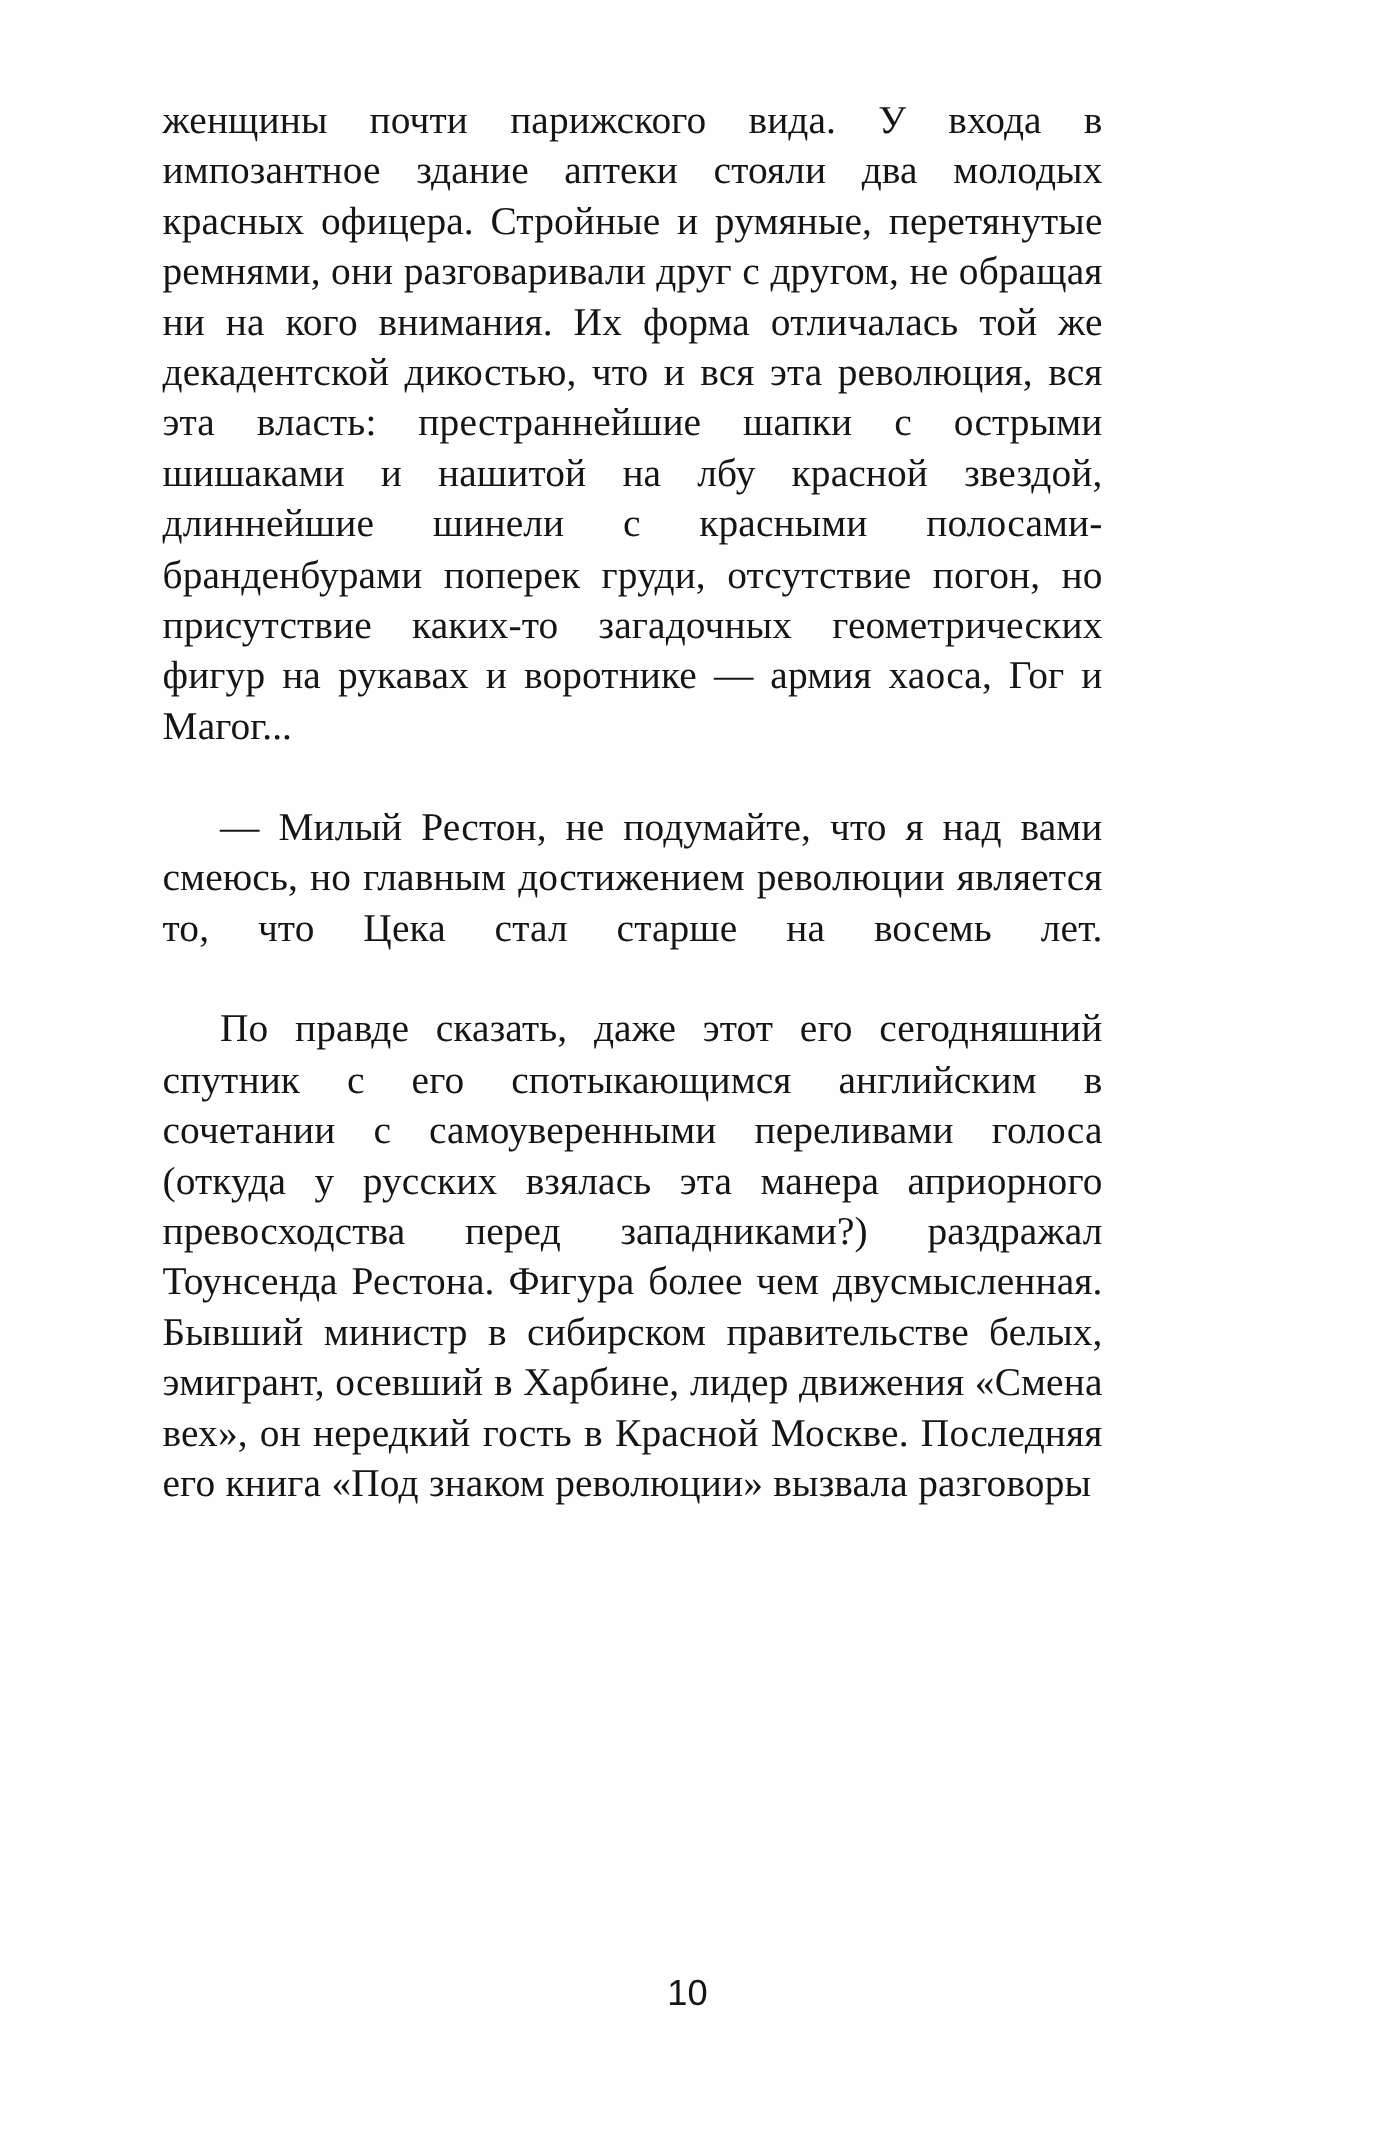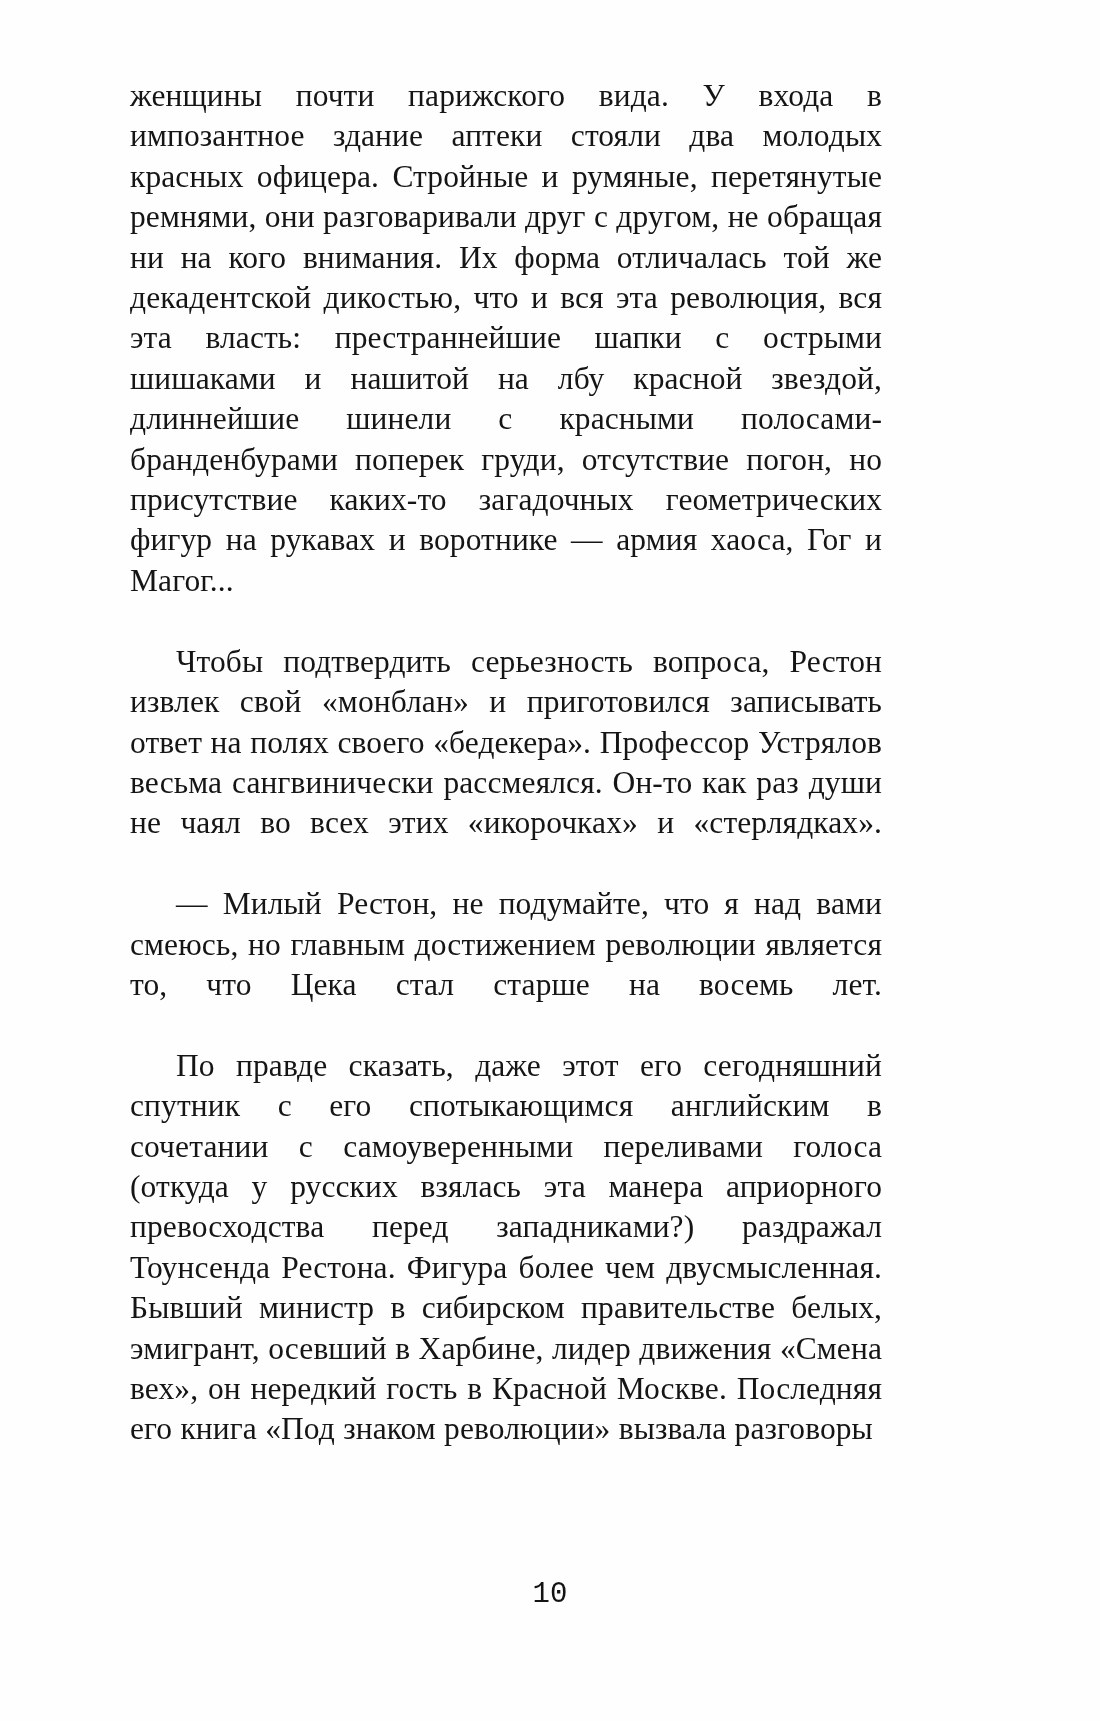--- a/index.html
+++ b/index.html
@@ -52,30 +52,29 @@
 
   .page-number {
     position: absolute;
     left: 0;
     right: 0;
     top: 1578px;
     text-align: center;
     font-size: 29px;
     line-height: 34px;
     color: #141414;
-    font-family: Liberation Mono, monospace;
+    font-family: Liberation Sans, sans-serif;
   }
 </style>
 </head>
 <body>
 
 <div class="page">
 
   <div class="text-block">
     <p class="para">женщины почти парижского вида. У входа в импозантное здание аптеки стояли два молодых красных офицера. Стройные и румяные, перетянутые ремнями, они разговаривали друг с другом, не обращая ни на кого внимания. Их форма отличалась той же декадентской дикостью, что и вся эта революция, вся эта власть: престраннейшие шапки с острыми шишаками и нашитой на лбу красной звездой, длиннейшие шинели с красными полосами-бранденбурами поперек груди, отсутствие погон, но присутствие каких-то загадочных геометрических фигур на рукавах и воротнике — армия хаоса, Гог и Магог...</p>
-    <p class="para indent">Чтобы подтвердить серьезность вопроса, Рестон извлек свой «монблан» и приготовился записывать ответ на полях своего «бедекера». Профессор Устрялов весьма сангвинически рассмеялся. Он-то как раз души не чаял во всех этих «икорочках» и «стерлядках».</p>
     <p class="para indent">— Милый Рестон, не подумайте, что я над вами смеюсь, но главным достижением революции является то, что Цека стал старше на восемь лет.</p>
     <p class="para indent no-stretch">По правде сказать, даже этот его сегодняшний спутник с его спотыкающимся английским в сочетании с самоуверенными переливами голоса (откуда у русских взялась эта манера априорного превосходства перед западниками?) раздражал Тоунсенда Рестона. Фигура более чем двусмысленная. Бывший министр в сибирском правительстве белых, эмигрант, осевший в Харбине, лидер движения «Смена вех», он нередкий гость в Красной Москве. Последняя его книга «Под знаком революции» вызвала разговоры</p>
   </div>
 
   <div class="page-number">10</div>
 
 </div>
 
 </body></html>

